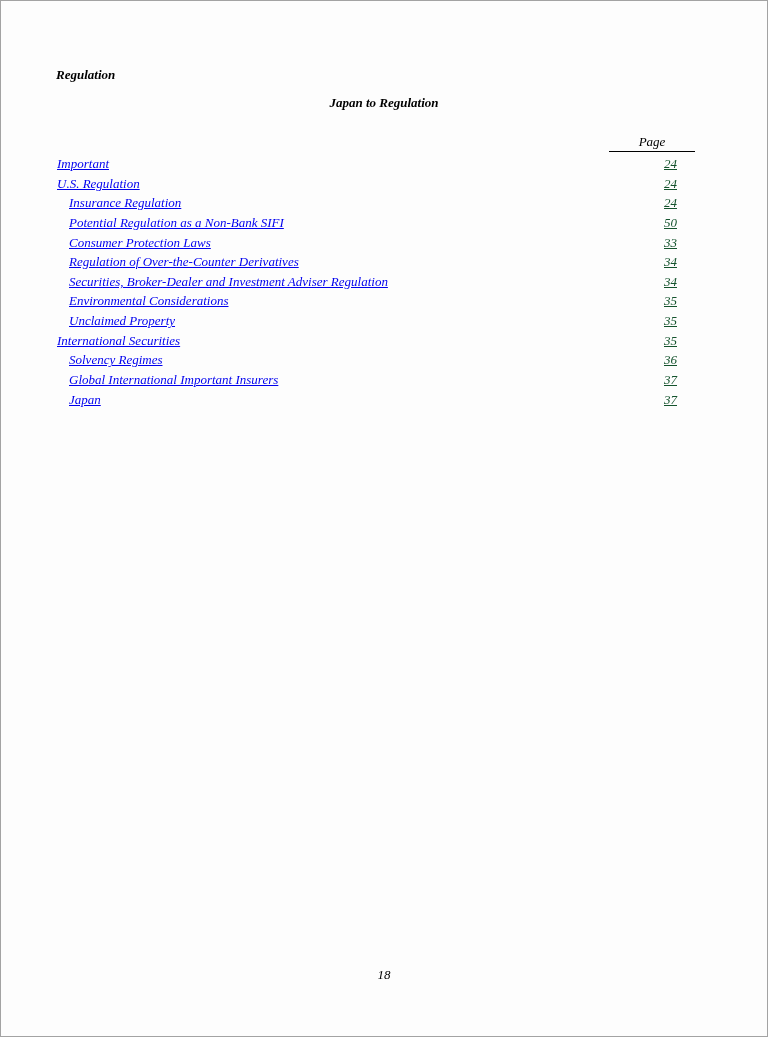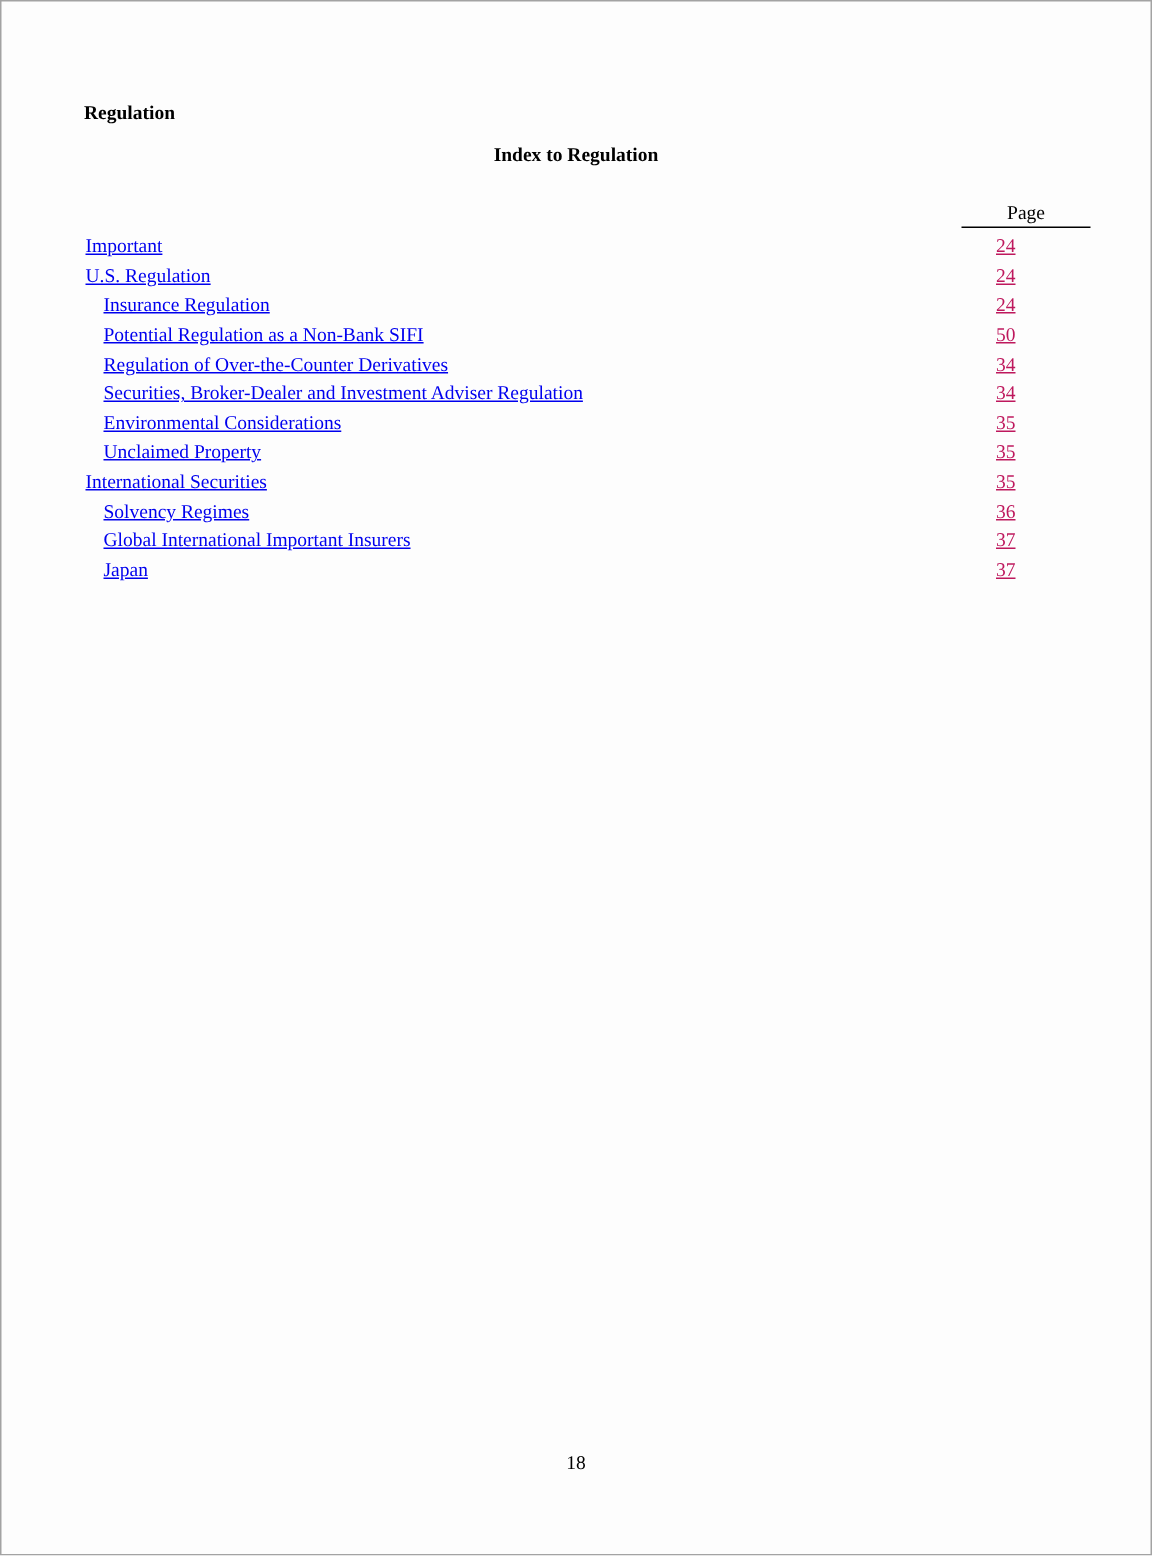--- a/index.html
+++ b/index.html
@@ -12,41 +12,42 @@
     font-size: 13px;
     color: #000;
   }
   .page {
     position: absolute;
     left: 0; top: 0;
     width: 768px;
     height: 1037px;
     background: #fdfdfd;
     border: 1px solid #a3a3a3;
+    font-style: italic;
   }
   .doc-heading {
     position: absolute;
     left: 55px;
     top: 66px;
     font-weight: bold;
     font-size: 13px;
     white-space: nowrap;
   }
   .index-title {
     position: absolute;
     left: 0;
     top: 94px;
     width: 100%;
     text-align: center;
     font-weight: bold;
     font-size: 13px;
   }
   .page-col-header {
     position: absolute;
-    left: 640px;
+    left: 608px;
     top: 133px;
     width: 86px;
     text-align: center;
     padding-bottom: 1px;
     border-bottom: 1px solid #000;
     font-size: 13px;
   }
   .toc-list {
     position: absolute;
     left: 0;
@@ -66,41 +67,41 @@
     white-space: nowrap;
     cursor: pointer;
   }
   a.toc-entry.lvl0 { left: 56px; }
   a.toc-entry.lvl1 { left: 68px; }
   a.toc-page {
     position: absolute;
     left: 627px;
     width: 85px;
     text-align: center;
-    color: #be185d;
+    color: #14532d;
     text-decoration: underline;
     cursor: pointer;
   }
   .footer-page-number {
     position: absolute;
     left: 0;
     top: 966px;
     width: 100%;
     text-align: center;
     font-size: 13px;
   }
 </style>
 </head>
 <body>
 
 <div class="page">
 
   <div class="doc-heading">Regulation</div>
 
-  <div class="index-title">Index to Regulation</div>
+  <div class="index-title">Japan to Regulation</div>
 
   <div class="page-col-header">Page</div>
 
   <div class="toc-list">
   <div class="toc-row">
     <a class="toc-entry lvl0">Important</a>
     <a class="toc-page">24</a>
   </div>
 
   <div class="toc-row">
@@ -112,20 +113,24 @@
     <a class="toc-entry lvl1">Insurance Regulation</a>
     <a class="toc-page">24</a>
   </div>
 
 
   <div class="toc-row">
     <a class="toc-entry lvl1">Potential Regulation as a Non-Bank SIFI</a>
     <a class="toc-page">50</a>
   </div>
 
+  <div class="toc-row">
+    <a class="toc-entry lvl1">Consumer Protection Laws</a>
+    <a class="toc-page">33</a>
+  </div>
 
   <div class="toc-row">
     <a class="toc-entry lvl1">Regulation of Over-the-Counter Derivatives</a>
     <a class="toc-page">34</a>
   </div>
 
   <div class="toc-row">
     <a class="toc-entry lvl1">Securities, Broker-Dealer and Investment Adviser Regulation</a>
     <a class="toc-page">34</a>
   </div>

